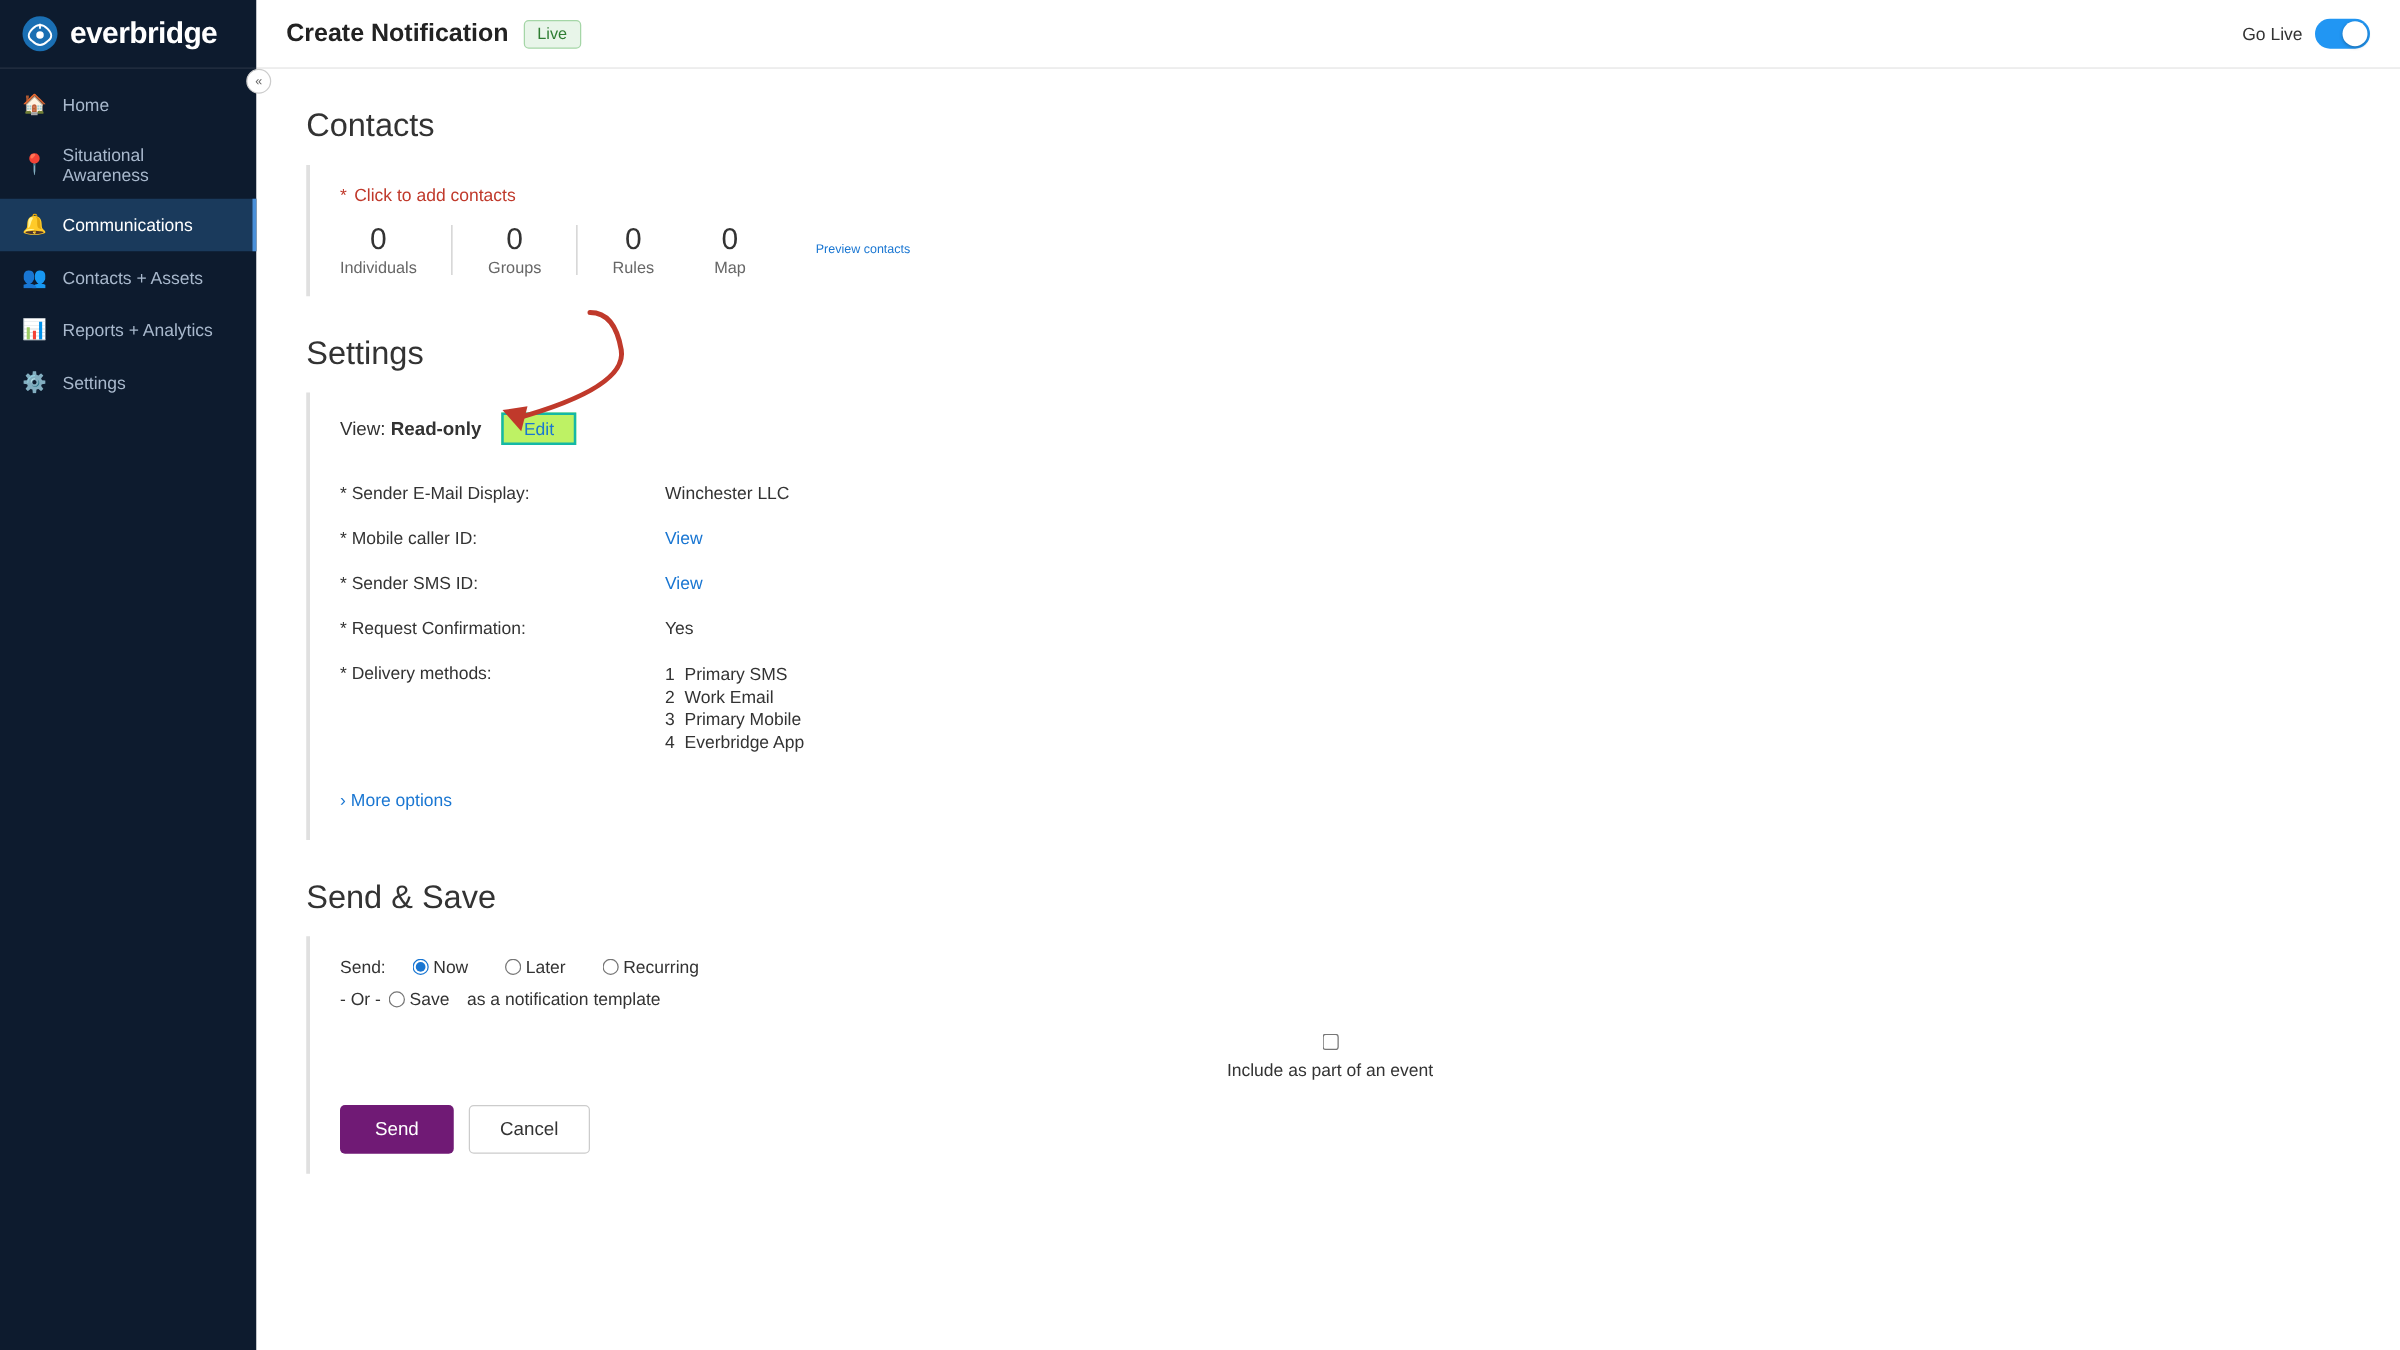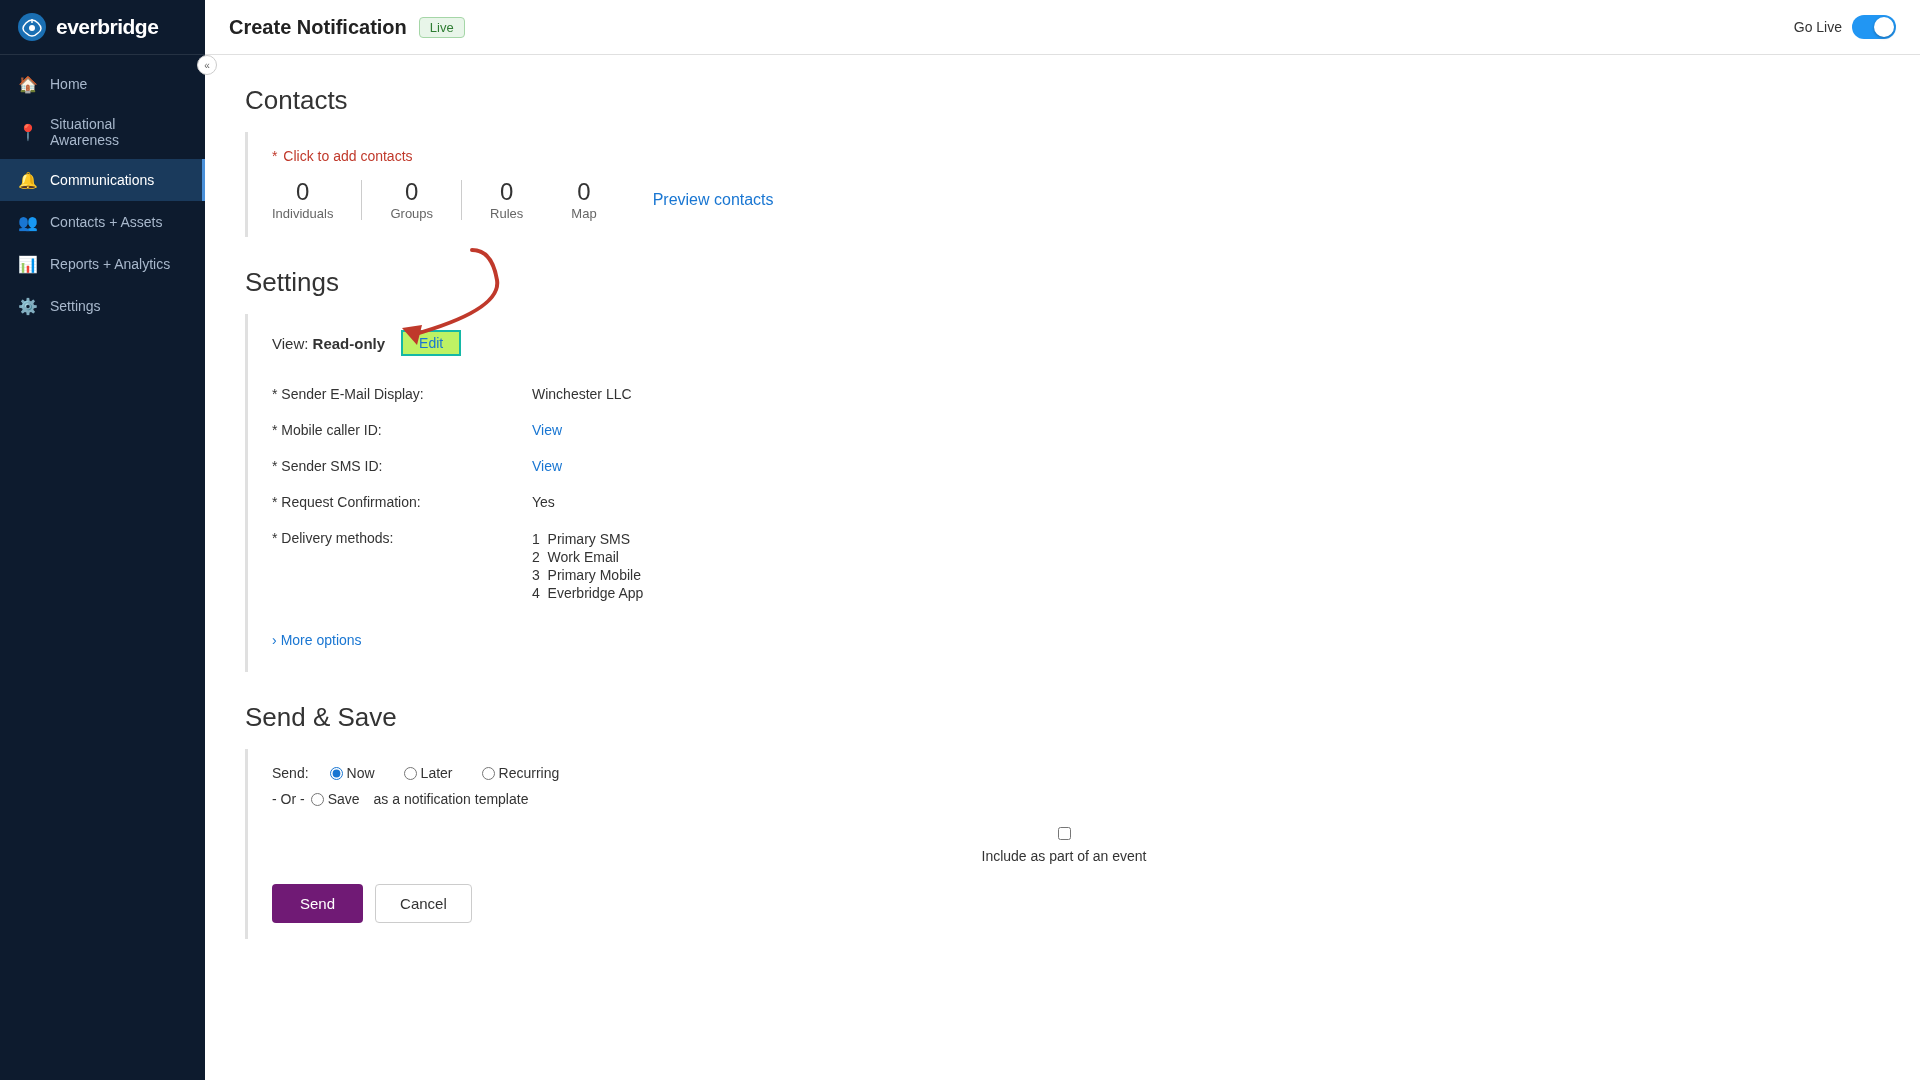--- a/index.html
+++ b/index.html
@@ -18,21 +18,21 @@
     }
     .sidebar-logo {
       padding: 14px 16px 14px 16px;
       border-bottom: 1px solid rgba(255,255,255,0.1);
       display: flex;
       align-items: center;
       height: 55px;
     }
     .logo-text {
       color: #fff;
-      font-size: 21px;
+      font-size: 24px;
       font-weight: 700;
       letter-spacing: -0.5px;
     }
     .logo-icon {
       width: 32px;
       height: 32px;
       margin-right: 8px;
     }
     .sidebar-nav {
       flex: 1;
@@ -93,21 +93,20 @@
       display: flex;
       align-items: center;
       justify-content: space-between;
       padding: 0 24px;
       height: 55px;
       border-bottom: 1px solid #e0e0e0;
       background: #fff;
     }
     .topbar-left {
       display: flex;
-      align-items: center;
       gap: 12px;
     }
     .page-title {
       font-size: 20px;
       font-weight: 600;
       color: #222;
     }
     .live-badge {
       background: #e8f5e9;
       color: #2e7d32;
@@ -196,21 +195,21 @@
       color: #333;
       display: block;
     }
     .stat-label {
       font-size: 13px;
       color: #666;
       display: block;
     }
     .preview-contacts {
       color: #1976d2;
-      font-size: 16px;
+      font-size: 10px;
       cursor: pointer;
       margin-left: 32px;
       text-decoration: none;
     }
     .contacts-row {
       display: flex;
       align-items: center;
     }
 
     

